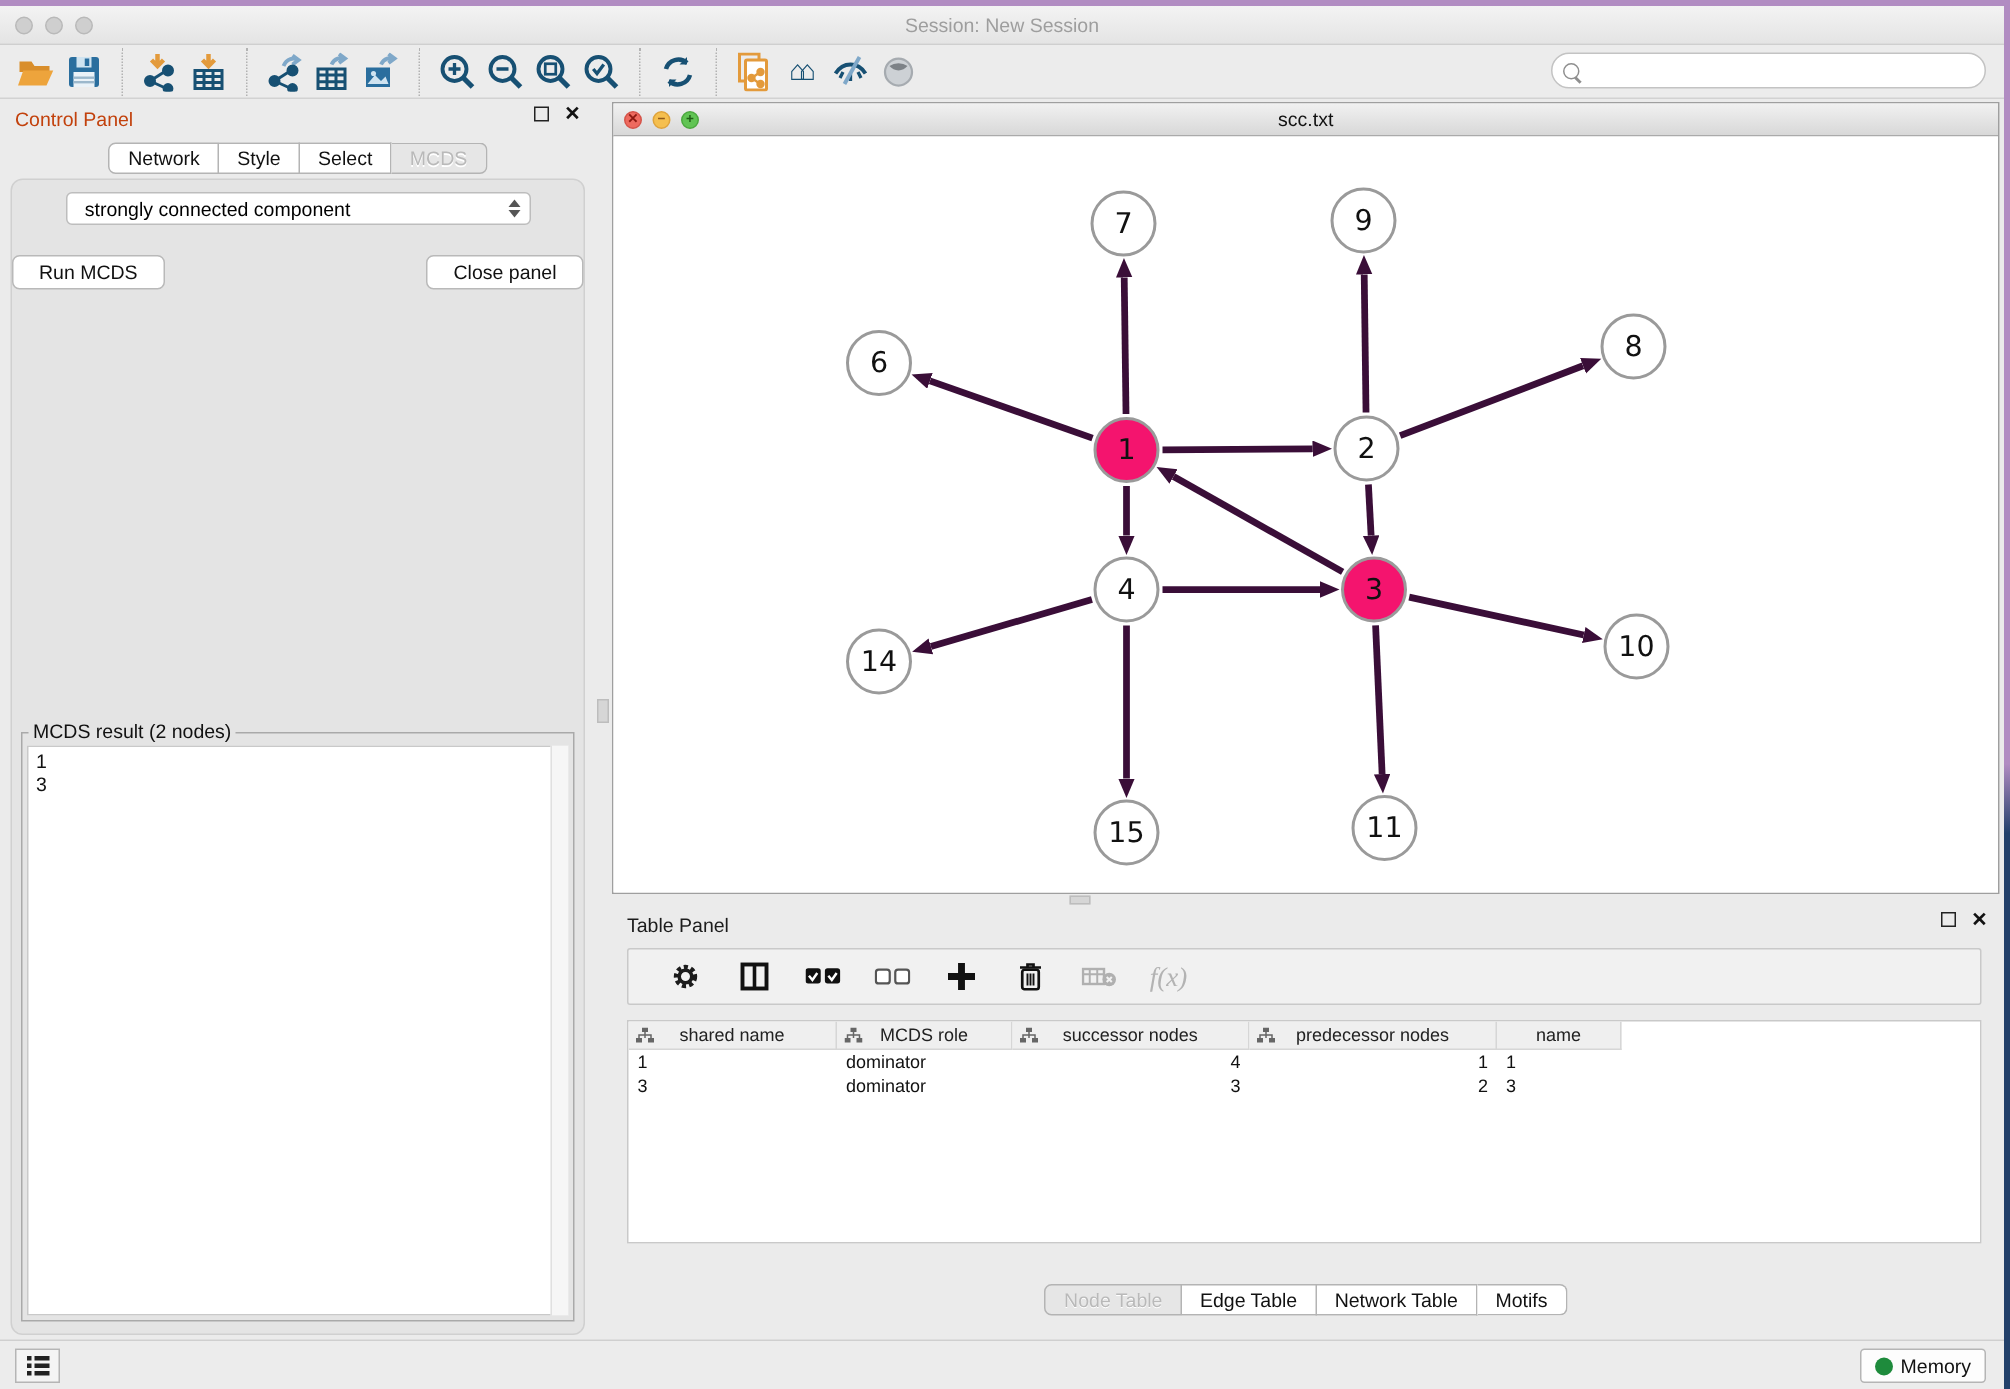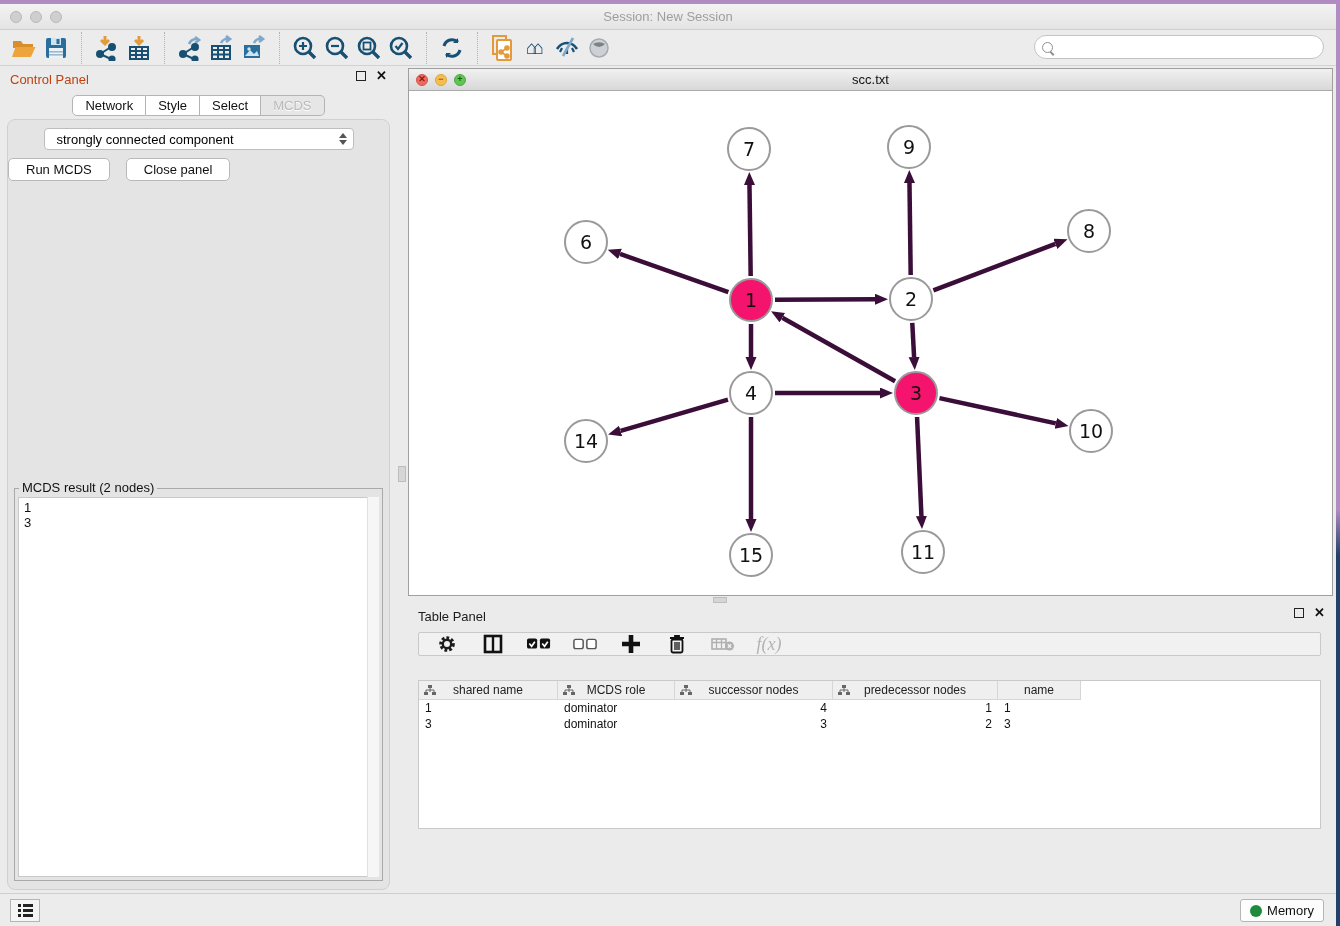--- a/index.html
+++ b/index.html
@@ -54,21 +54,21 @@
   .cp-card { position:absolute; left:7px; right:7px; top:53px; bottom:3px; background:#e4e4e4;
     border:1px solid #d0d0d0; border-radius:8px; }
   .opt-label { text-align:center; margin-top:20px; font-size:13px; color:#1c1c1c; }
   .opt-select { margin:8px auto 0; width:310px; height:22px; background:#fff; border:1px solid #bdbdbd;
     border-radius:4px; display:flex; align-items:center; padding:0 6px 0 12px; font-size:13px; }
   .opt-select .txt { flex:1; }
   .stepper { display:flex; flex-direction:column; gap:2px; align-items:center; }
   .stepper i { width:0; height:0; border-left:4px solid transparent; border-right:4px solid transparent; }
   .stepper .up { border-bottom:5px solid #555; }
   .stepper .dn { border-top:5px solid #555; }
-  .btn-row { display:flex; justify-content:flex-start; gap:16px; margin-top:8px; }
+  .btn-row { display:flex; justify-content:space-between; gap:16px; margin-top:20px; }
   .mac-btn { background:#fff; border:1px solid #b9b9b9; border-radius:5px; padding:3px 17px;
     font-size:13px; color:#111; }
   .fieldset { position:absolute; left:6px; right:6px; top:368px; bottom:8px; border:1px solid #a9a9a9; }
   .legend { position:absolute; top:-9px; left:4px; background:#e4e4e4; padding:0 3px; font-size:13px; color:#111; }
   .result-area { position:absolute; left:3px; right:3px; top:8px; bottom:3px; background:#fff;
     border:1px solid #c9c9c9; font-size:13px; font-family:"Liberation Sans",sans-serif;
     padding:2px 0 0 5px; white-space:pre; color:#111; }
   .result-scroll { position:absolute; right:3px; top:8px; bottom:3px; width:12px; background:#f6f6f6;
     border-left:1px solid #e0e0e0; }
 
@@ -96,22 +96,22 @@
   .gnode.sel { background:#f4146e; }
 
   
   .hhandle { position:absolute; left:50%; width:14px; height:6px; background:#d6d6d6;
     border:1px solid #bdbdbd; top:531px; margin-left:45px; }
 
   
   .tpanel { position:absolute; left:408px; top:536px; right:3px; bottom:0; }
   .tp-head { position:absolute; top:7px; left:10px; font-size:13px; color:#1c1c1c; }
   .tp-ctrl { right:8px; }
-  .tp-toolbar { position:absolute; left:10px; right:12px; top:30px; height:24px; background:#f1f1f1;
-    border:1px solid #c9c9c9; border-radius:2px; display:flex; align-items:center; padding-left:16px; gap:22px; }
+  .tp-toolbar { position:absolute; left:10px; right:12px; top:30px; height:38px; background:#f1f1f1;
+    border:1px solid #c9c9c9; border-radius:2px; display:flex; align-items:center; padding-left:26px; gap:22px; }
   .ticon { display:flex; align-items:center; justify-content:center; width:24px; height:24px; }
   .fx { font-family:"Liberation Serif",serif; font-style:italic; font-size:18px; color:#b3b3b3; }
   .tbl { position:absolute; left:10px; right:12px; top:78px; bottom:64px; background:#fff;
     border:1px solid #c9c9c9; overflow:hidden; }
   .thead { display:flex; height:19px; }
   .th { background:#efefef; border-right:1px solid #d6d6d6; border-bottom:1px solid #d6d6d6;
     display:flex; align-items:center; position:relative; font-size:12px; color:#222;
     justify-content:center; flex:0 0 auto; }
   .th .hicon { position:absolute; left:5px; top:4px; }
   .tr { display:flex; height:16px; font-size:12px; color:#111; }
@@ -476,20 +476,26 @@
             </div>
             <div class="tr">
               <div class="td" style="width: 139px;">3</div>
               <div class="td" style="width: 117px;">dominator</div>
               <div class="td r" style="width: 158px;">3</div>
               <div class="td r" style="width: 165px;">2</div>
               <div class="td" style="width: 83px;">3</div>
             </div>
           </div>
       </div>
+      <div id="table-tabs" class="seg-tabs tp-tabs">
+          <div class="seg-tab active">Node Table</div>
+          <div class="seg-tab">Edge Table</div>
+          <div class="seg-tab">Network Table</div>
+          <div class="seg-tab">Motifs</div>
+        </div>
     </div>
   </div>
 
   <div class="statusbar">
     <div class="list-btn">
       <svg width="17" height="15" viewBox="0 0 17 15">
         <g fill="#222">
           <rect x="1" y="1" width="3" height="3"></rect>
             <rect x="6" y="1" width="10" height="3"></rect>
           <rect x="1" y="6" width="3" height="3"></rect>

